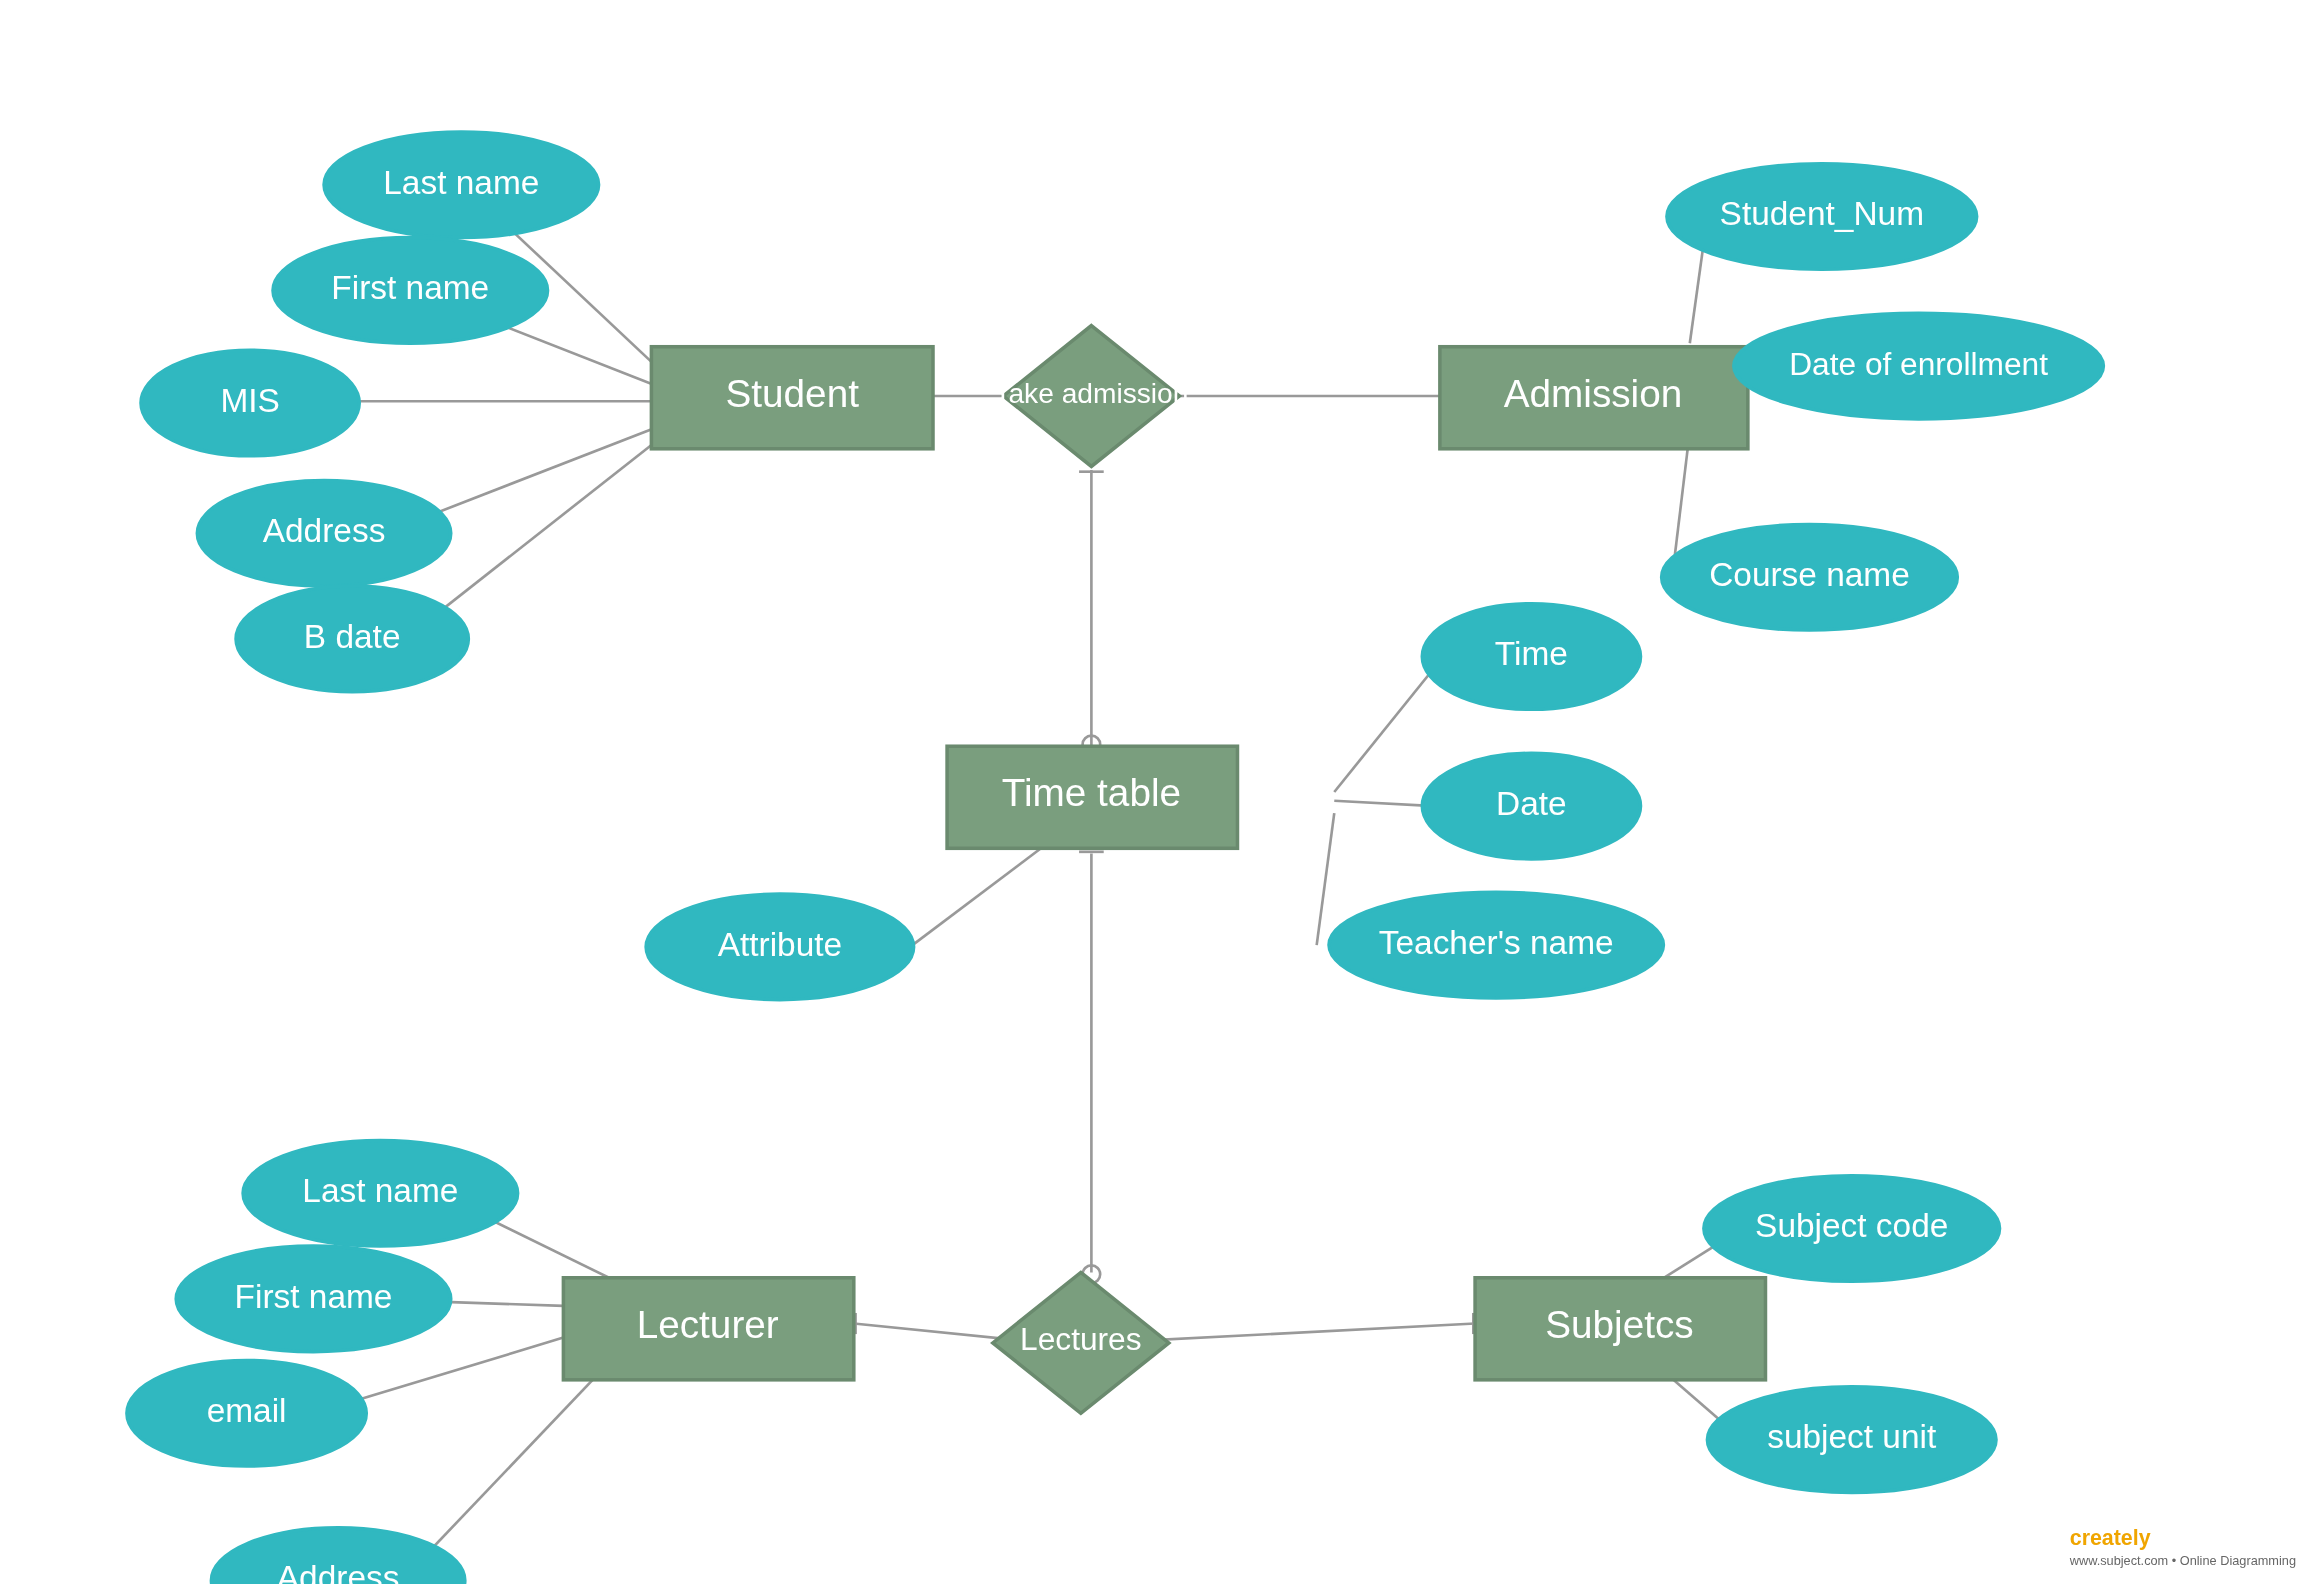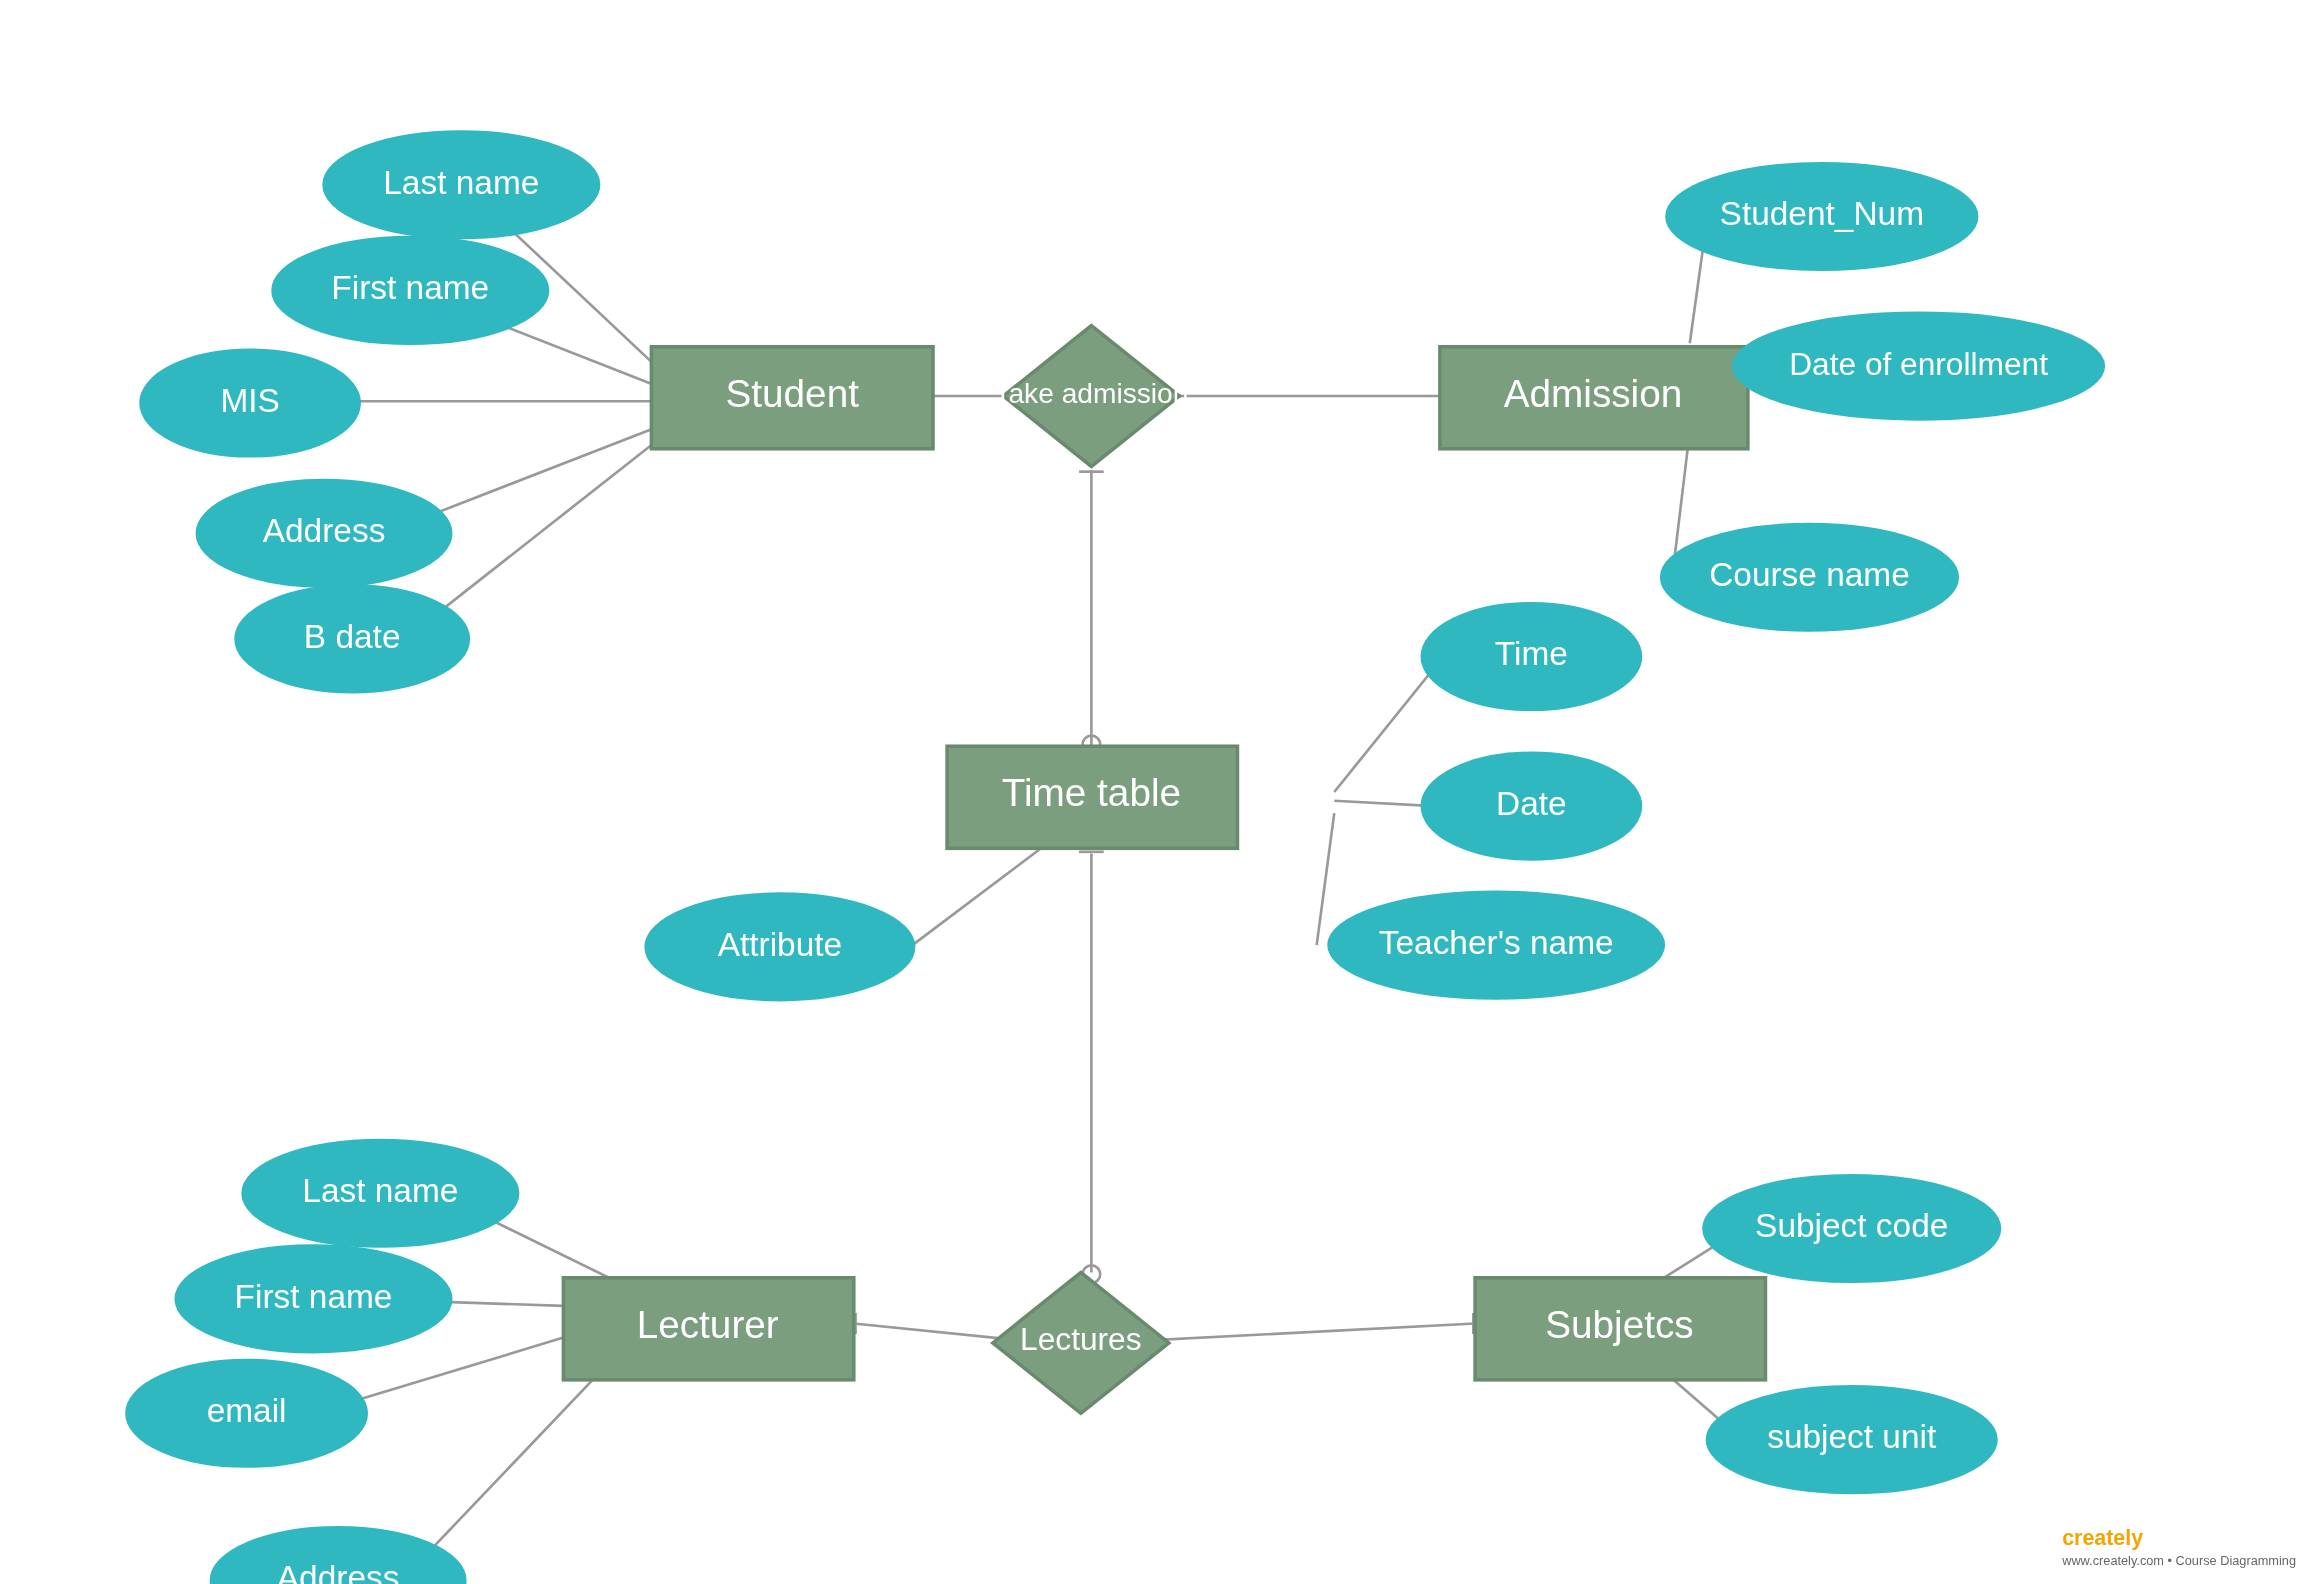--- a/index.html
+++ b/index.html
@@ -193,15 +193,15 @@
 
     <ellipse cx="1022" cy="788" rx="82" ry="30" fill="#30b8c0" stroke="#30b8c0" stroke-width="2"></ellipse>
     <text x="1022" y="793" text-anchor="middle" fill="white" font-size="19" font-weight="500">subject unit</text>
 
   </g>
 </svg>
 
 <div class="watermark">
   <span>creately</span>
   <br>
-  <small>www.creately.com • Course Diagramming</small>
+  <small>www.subject.com • Online Diagramming</small>
 </div>
 
 
 </body></html>

